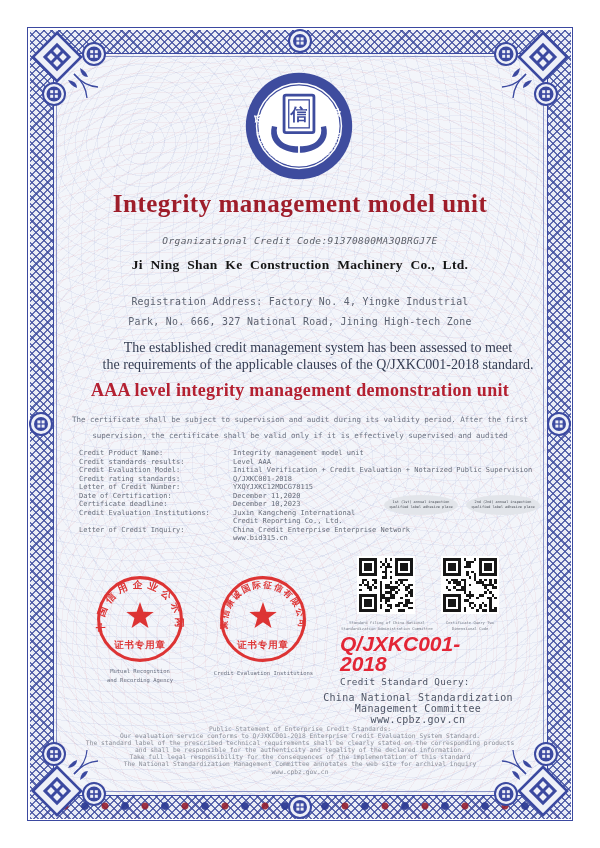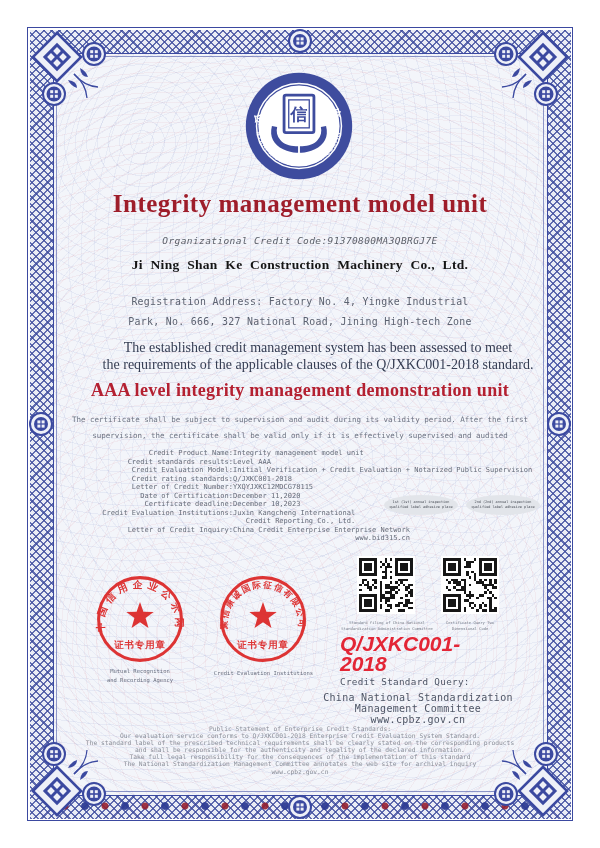--- a/index.html
+++ b/index.html
@@ -50,21 +50,21 @@
   .emblem{left:243px;top:70px;width:112px;height:112px;}
   .cert-title{top:190px;font:bold 25px "Liberation Serif",serif;color:#9e1d2a;letter-spacing:.5px;}
   .org-code{top:235px;font-size:9.5px;color:#5c6069;letter-spacing:.4px;font-style:italic;}
   .company{top:257px;font-size:13.5px;font-weight:bold;color:#151515;word-spacing:4px;letter-spacing:.3px;}
   .address{top:292px;font-size:9.9px;color:#5c6270;line-height:19.5px;letter-spacing:.3px;}
   .assessment{top:339px;font-size:14px;color:#343c52;line-height:17px;padding-left:36px;}
   .aaa-title{top:380px;font:bold 18px "Liberation Serif",serif;color:#b42031;letter-spacing:.3px;}
   .supervision{top:412px;font-size:7.5px;color:#6d7382;line-height:16px;}
 
   .details{left:79px;top:449px;width:460px;font-size:7px;line-height:8.5px;color:#666c79;}
-  .details .row{display:flex;text-align:right;}
+  .details .row{display:flex;}
   .details .lbl{width:154px;flex:none;}
   .details .val{white-space:pre-line;}
 
   .pill{width:74px;height:20px;border-radius:50%;background:#e2e5ea;
         display:flex;flex-direction:column;align-items:center;justify-content:center;
         font-size:3.5px;line-height:4.6px;color:#4a4f58;text-align:center;}
   .pill1{left:384px;top:495px;}
   .pill2{left:466px;top:495px;}
 
   .seal{width:90px;height:90px;opacity:.93;}

